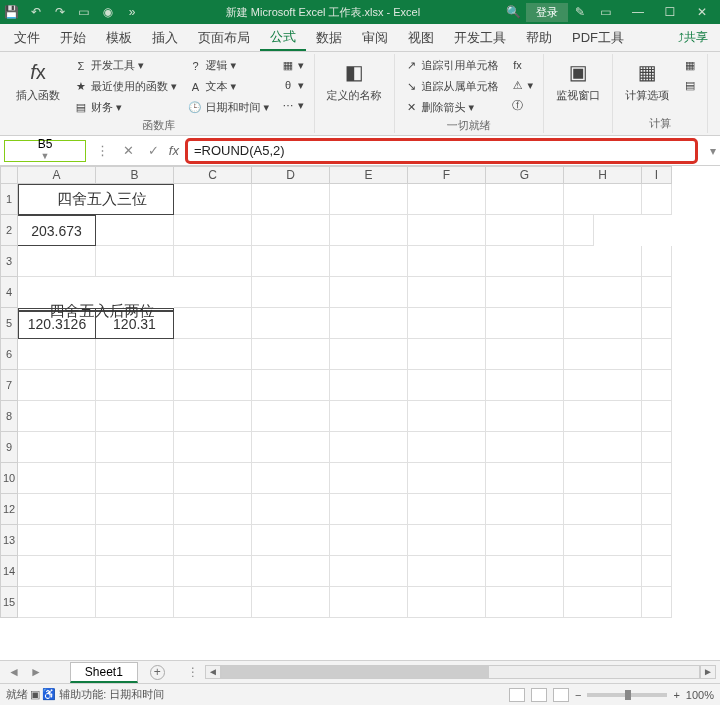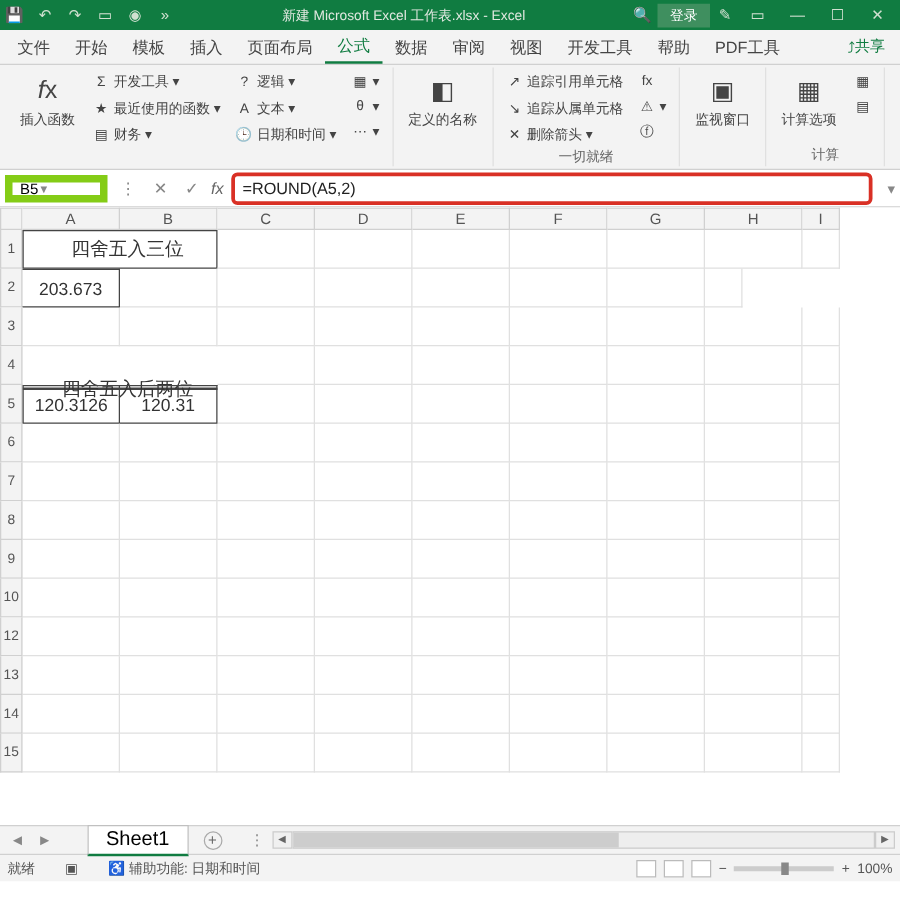--- a/index.html
+++ b/index.html
@@ -22,47 +22,47 @@
 .group { border-right: 1px solid #e0e0e0; padding: 2px 6px; display: flex; flex-direction: column; }
 .group-body { flex: 1; display: flex; gap: 4px; align-items: flex-start; }
 .group-label { text-align: center; font-size: 11px; color: #666; padding-top: 1px; }
 .rbtn { display: flex; align-items: center; gap: 3px; padding: 2px 4px; font-size: 11px; color: #444; white-space: nowrap; }
 .rbtn .ic { width: 14px; height: 14px; display: inline-flex; align-items: center; justify-content: center; font-size: 11px; }
 .bigbtn { display: flex; flex-direction: column; align-items: center; padding: 2px 6px; text-align: center; font-size: 11px; color: #444; gap: 2px; }
 .bigbtn .bigic { width: 28px; height: 28px; display: flex; align-items: center; justify-content: center; font-size: 20px; }
 .col { display: flex; flex-direction: column; gap: 2px; }
 
 .fbar { height: 30px; display: flex; align-items: center; border-bottom: 1px solid #d0d0d0; padding: 0 4px; gap: 6px; }
-.namebox { width: 82px; height: 22px; border: 6px solid #84cc16; padding: 0 6px; display: flex; align-items: center; justify-content: flex-start; font-size: 12px; }
+.namebox { width: 82px; height: 22px; border: 1px solid #84cc16; padding: 0 6px; display: flex; align-items: center; justify-content: flex-end; font-size: 12px; flex-direction: column; }
 .fbar .fbtn { color: #888; font-size: 13px; padding: 0 4px; }
 .fx { font-style: italic; color: #666; font-size: 13px; }
 .formulabox { flex: 1; height: 26px; border: 3px solid #d93025; border-radius: 5px; padding: 0 6px; display: flex; align-items: center; font-size: 13px; color: #222; margin-right: 6px; }
 
 .sheet { position: relative; height: 494px; background: #fff; overflow: hidden; }
 .colheads { display: flex; height: 18px; }
 .corner { width: 18px; border: 1px solid #d0d0d0; background: #f3f3f3; }
 .ch { border: 1px solid #d0d0d0; border-left: none; background: #f3f3f3; text-align: center; font-size: 12px; color: #555; padding-top: 1px; }
 .rows { display: flex; flex-direction: column; }
 .row { display: flex; height: 31px; }
 .rh { width: 18px; border: 1px solid #d0d0d0; border-top: none; background: #f3f3f3; text-align: center; font-size: 11px; color: #555; display: flex; align-items: center; justify-content: center; }
 .cell { border-right: 1px solid #e0e0e0; border-bottom: 1px solid #e0e0e0; display: flex; align-items: center; justify-content: center; font-size: 14px; color: #333; }
 .bcell { border: 1px solid #444; }
 .bcell-r { border: 1px solid #444; border-left: none; }
 .merged { font-size: 15px; padding-left: 12px; }
 
 .sheetbar { height: 23px; border-top: 1px solid #d0d0d0; background: #f3f3f3; display: flex; align-items: center; padding: 0 4px; gap: 2px; }
-.sheettab { background: #fff; border: 1px solid #c0c0c0; border-bottom: 2px solid #107c41; padding: 2px 14px; font-size: 16px; }
+.sheettab { background: #fff; border: 1px solid #c0c0c0; border-bottom: 2px solid #107c41; padding: 2px 14px; font-size: 12px; }
 .navbtn { color: #888; padding: 0 4px; }
 .addbtn { border: 1px solid #aaa; border-radius: 50%; width: 15px; height: 15px; display: flex; align-items: center; justify-content: center; margin-left: 10px; color: #666; font-size: 12px; }
 .hscroll { flex: 1; display: flex; align-items: center; gap: 0; margin-left: 20px; }
 .hscroll .track { flex: 1; height: 14px; background: #eee; border: 1px solid #ccc; position: relative; }
 .hscroll .thumb { position: absolute; left: 0; top: 0; height: 100%; width: 56%; background: #cdcdcd; }
 .hscroll .arrow { width: 16px; height: 14px; border: 1px solid #ccc; text-align: center; font-size: 10px; color: #666; background: #f0f0f0; }
 
-.status { height: 22px; background: #f3f3f3; border-top: 1px solid #d0d0d0; display: flex; align-items: center; padding: 0 6px; font-size: 11px; color: #555; gap: 24px; }
+.status { height: 22px; background: #f3f3f3; border-top: 1px solid #d0d0d0; display: flex; align-items: center; padding: 0 6px; font-size: 11px; color: #555; gap: 2px; }
 .status .right { margin-left: auto; display: flex; align-items: center; gap: 6px; }
 .zoomslider { width: 80px; height: 4px; background: #ccc; position: relative; }
 .zoomslider .zthumb { position: absolute; left: 38px; top: -3px; width: 6px; height: 10px; background: #888; }
 .viewbtn { width: 16px; height: 14px; border: 1px solid #bbb; background: #fff; }
 </style>
 </head>
 <body>
 
 <div class="titlebar">
   <div class="qat">
@@ -117,20 +117,21 @@
         <div class="rbtn"><span class="ic">?</span><span>逻辑</span> ▾</div>
         <div class="rbtn"><span class="ic">A</span><span>文本</span> ▾</div>
         <div class="rbtn"><span class="ic">🕒</span><span>日期和时间</span> ▾</div>
       </div>
       <div class="col">
         <div class="rbtn"><span class="ic">▦</span>▾</div>
         <div class="rbtn"><span class="ic">θ</span>▾</div>
         <div class="rbtn"><span class="ic">⋯</span>▾</div>
       </div>
     </div>
+    <div class="group-label">函数库</div>
   </div>
   <div class="group">
     <div class="group-body">
       <div class="bigbtn">
         <span class="bigic">◧</span>
         <span>定义的名称</span>
       </div>
     </div>
     <div class="group-label">&nbsp;</div>
   </div>

